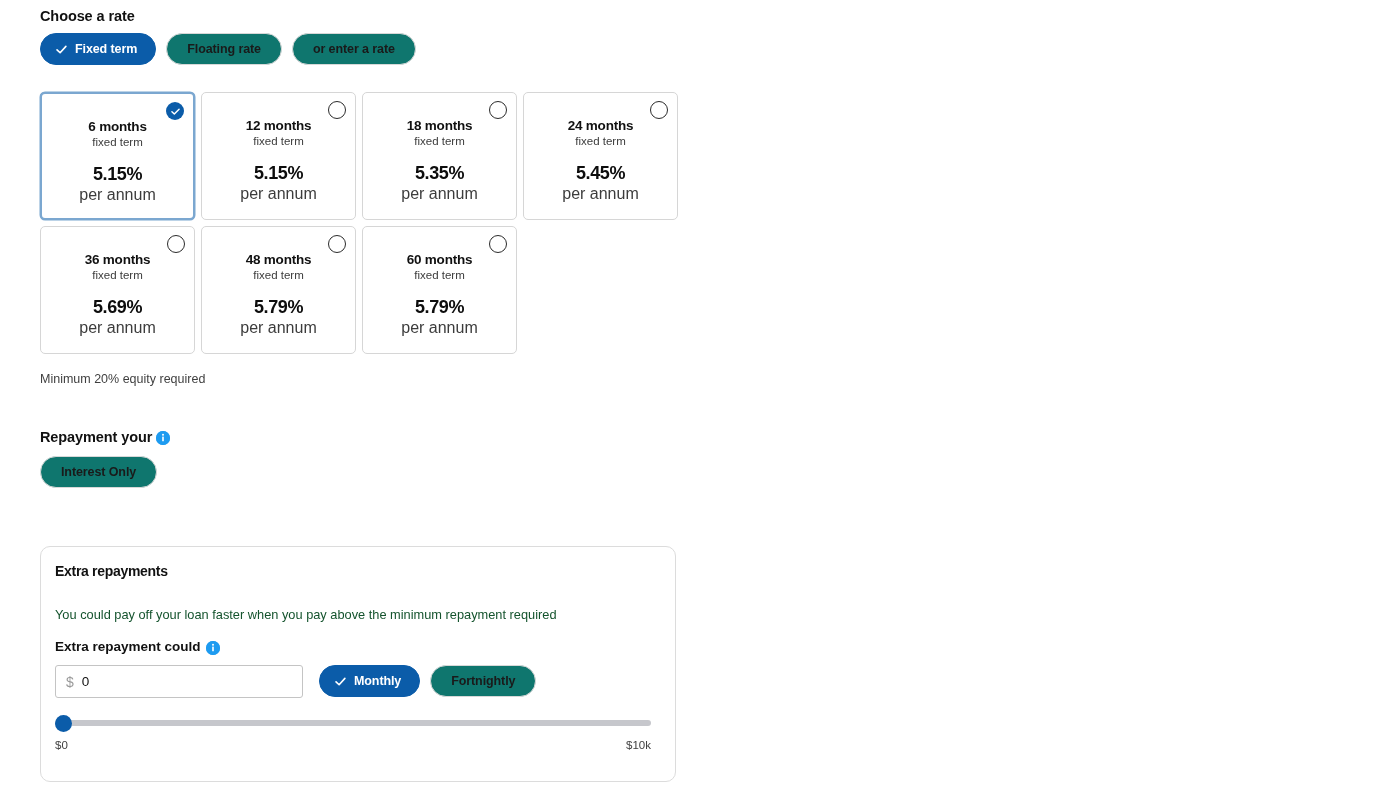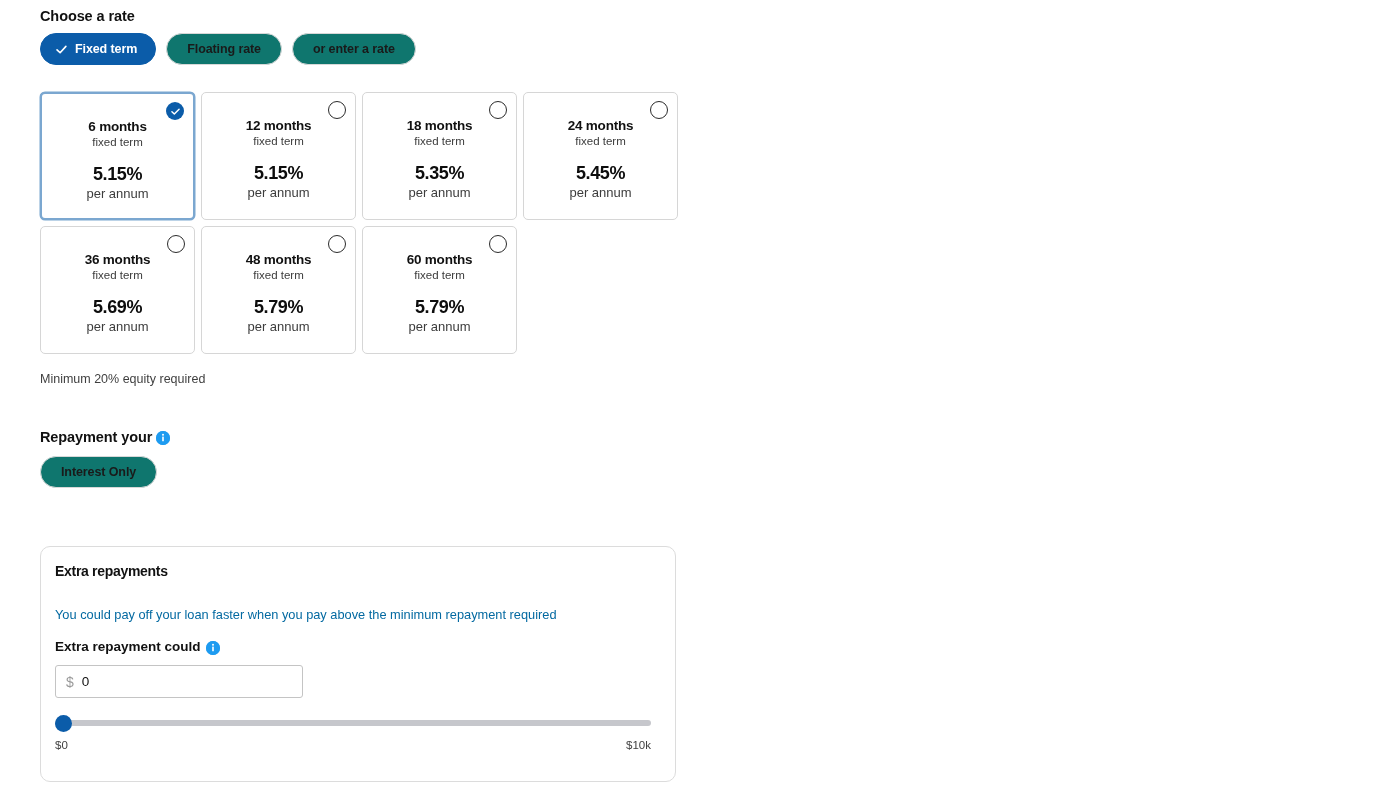--- a/index.html
+++ b/index.html
@@ -95,21 +95,21 @@
   }
   .rate-card .rate {
     font-size: 18px;
     font-weight: bold;
     color: #0d0d0d;
     margin-top: 17px;
     line-height: 1;
     letter-spacing: -0.4px;
   }
   .rate-card .rate-sub {
-    font-size: 13px;
+    font-size: 16px;
     color: #3c3c3c;
     margin-top: 4px;
     line-height: 1.05;
   }
   .radio-mark {
     position: absolute;
     top: 8px;
     right: 9px;
     width: 18px;
     height: 18px;
@@ -158,21 +158,21 @@
     background: #ffffff;
   }
   .panel-title {
     font-size: 14px;
     font-weight: bold;
     color: #111111;
     letter-spacing: -0.3px;
   }
   .panel-sub {
     font-size: 12.8px;
-    color: #0369a1;
+    color: #14532d;
     margin-top: 10px;
   }
   .field-label {
     font-size: 13.5px;
     font-weight: bold;
     color: #111111;
     display: flex;
     align-items: center;
     gap: 5px;
   }
@@ -355,20 +355,34 @@
           <circle cx="7" cy="3.8" r="1" fill="#ffffff"></circle>
         </svg>
       </span>
     </div>
 
     <div class="amount-input" style="position:absolute; left:14px; top:118px;">
       <span class="dollar">$</span>
       <span class="value">0</span>
     </div>
 
+    <div class="pill-row" style="position:absolute; left:278px; top:118px;">
+      <div class="pill selected" style="min-width:94px;">
+        <span class="tick">
+          <svg viewBox="0 0 16 16" width="13" height="13">
+              <path d="M2.5 8.4 L6.3 12 L13.4 4.2" fill="none" stroke="#ffffff" stroke-width="2" stroke-linecap="round" stroke-linejoin="round"></path>
+            </svg>
+        </span>
+        <span>Monthly</span>
+      </div>
+      <div class="pill">
+
+        <span>Fortnightly</span>
+      </div>
+    </div>
 
     <div style="position:absolute; left:14px; top:168px;">
       <div class="slider-wrap">
         <div class="slider-track"></div>
         <div class="slider-thumb" style="left: 0px;"></div>
       </div>
       <div class="slider-scale">
         <span>$0</span>
         <span>$10k</span>
       </div>

